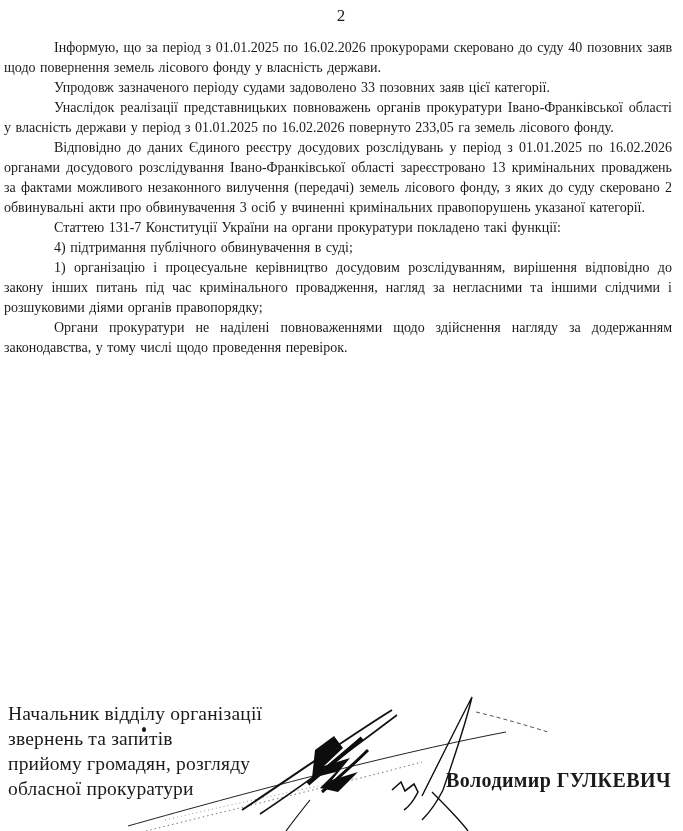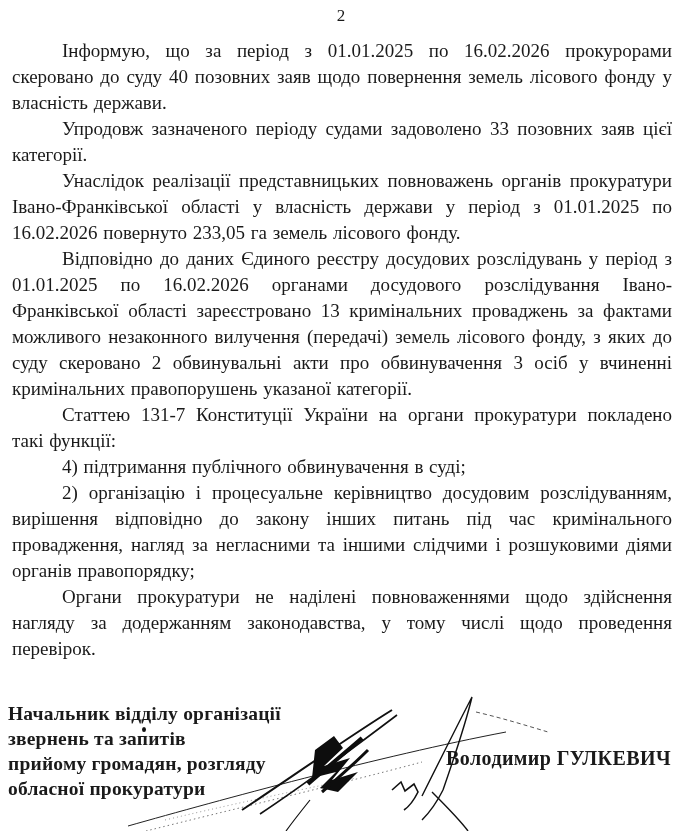--- a/index.html
+++ b/index.html
@@ -11,41 +11,41 @@
     position: relative;
     overflow: hidden;
   }
   .page-number {
     text-align: center;
     font-size: 17px;
     padding-top: 6px;
     letter-spacing: 1px;
   }
   .body-text {
-    margin: 12px 11px 0 12px;
+    margin: 12px 11px 0 4px;
     text-align: justify;
-    font-size: 19px;
-    line-height: 26px;
+    font-size: 14px;
+    line-height: 20px;
   }
   .body-text p {
     margin: 0;
     text-indent: 50px;
     word-spacing: 1px;
   }
   .sig-block {
     position: absolute;
     left: 8px; top: 701px;
-    font-weight: bold;
+    font-weight: normal;
     font-size: 19.5px;
     line-height: 25px;
     letter-spacing: 0.2px;
   }
   .sig-name {
     position: absolute;
-    right: 12px; top: 747px;
+    right: 12px; top: 769px;
     font-weight: bold;
     font-size: 20px;
     letter-spacing: 0.4px;
     white-space: nowrap;
   }
   .signature-svg {
     position: absolute;
     left: 110px; top: 688px;
     width: 460px; height: 143px;
     pointer-events: none;
@@ -63,21 +63,21 @@
 
 <div class="page-number">2</div>
 
 <div class="body-text">
   <p>Інформую, що за період з 01.01.2025 по 16.02.2026 прокурорами скеровано до суду 40 позовних заяв щодо повернення земель лісового фонду у власність держави.</p>
   <p>Упродовж зазначеного періоду судами задоволено 33 позовних заяв цієї категорії.</p>
   <p>Унаслідок реалізації представницьких повноважень органів прокуратури Івано-Франківської області у власність держави у період з 01.01.2025 по 16.02.2026 повернуто 233,05 га земель лісового фонду.</p>
   <p>Відповідно до даних Єдиного реєстру досудових розслідувань у період з 01.01.2025 по 16.02.2026 органами досудового розслідування Івано-Франківської області зареєстровано 13 кримінальних проваджень за фактами можливого незаконного вилучення (передачі) земель лісового фонду, з яких до суду скеровано 2 обвинувальні акти про обвинувачення 3 осіб у вчиненні кримінальних правопорушень указаної категорії.</p>
   <p>Статтею 131-7 Конституції України на органи прокуратури покладено такі функції:</p>
   <p>4) підтримання публічного обвинувачення в суді;</p>
-  <p>2) організацію і процесуальне керівництво досудовим розслідуванням, вирішення відповідно до закону інших питань під час кримінального провадження, нагляд за негласними та іншими слідчими і розшуковими діями органів правопорядку;</p>
+  <p>1) організацію і процесуальне керівництво досудовим розслідуванням, вирішення відповідно до закону інших питань під час кримінального провадження, нагляд за негласними та іншими слідчими і розшуковими діями органів правопорядку;</p>
   <p>Органи прокуратури не наділені повноваженнями щодо здійснення нагляду за додержанням законодавства, у тому числі щодо проведення перевірок.</p>
 </div>
 
 <div class="sig-block">
   <div>Начальник відділу організації</div>
   <div>звернень та запитів</div>
   <div>прийому громадян, розгляду</div>
   <div>обласної прокуратури</div>
 </div>
 

